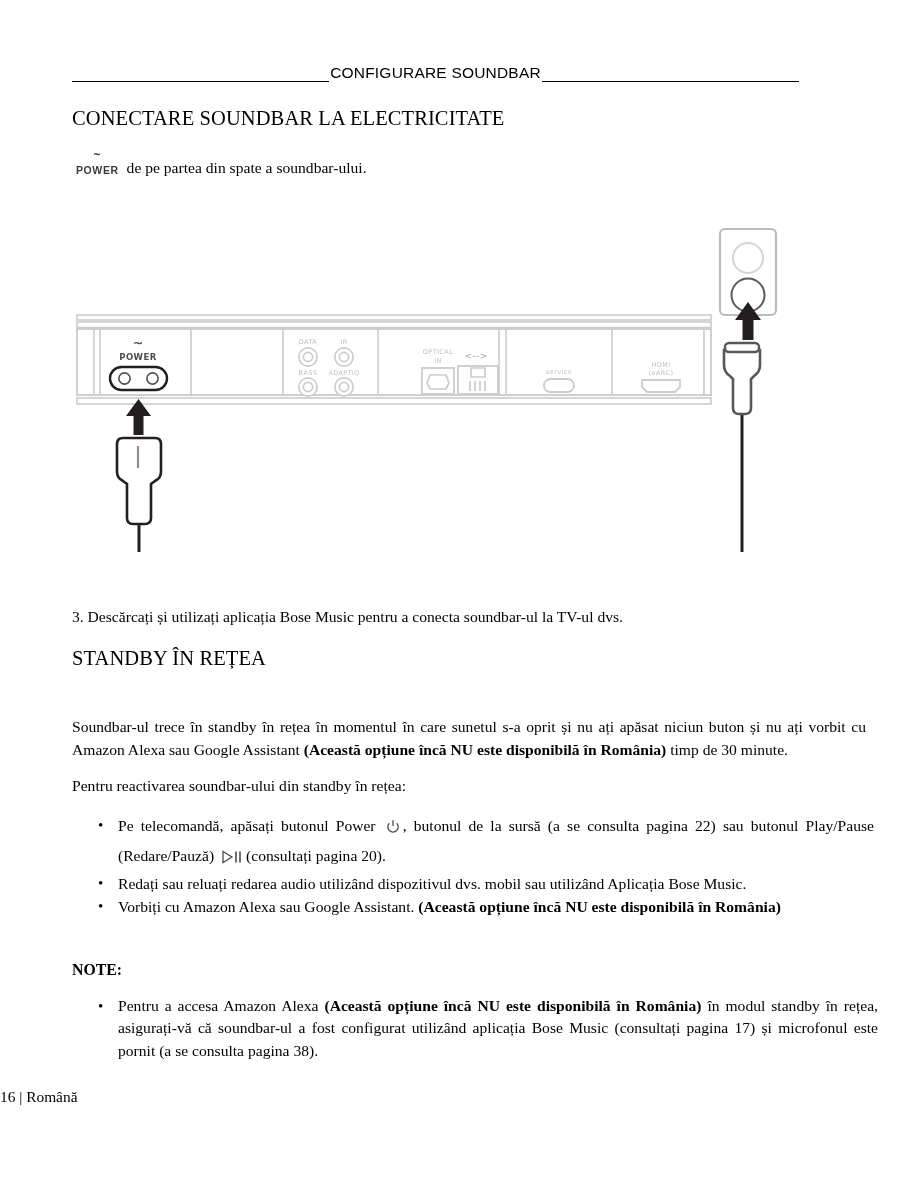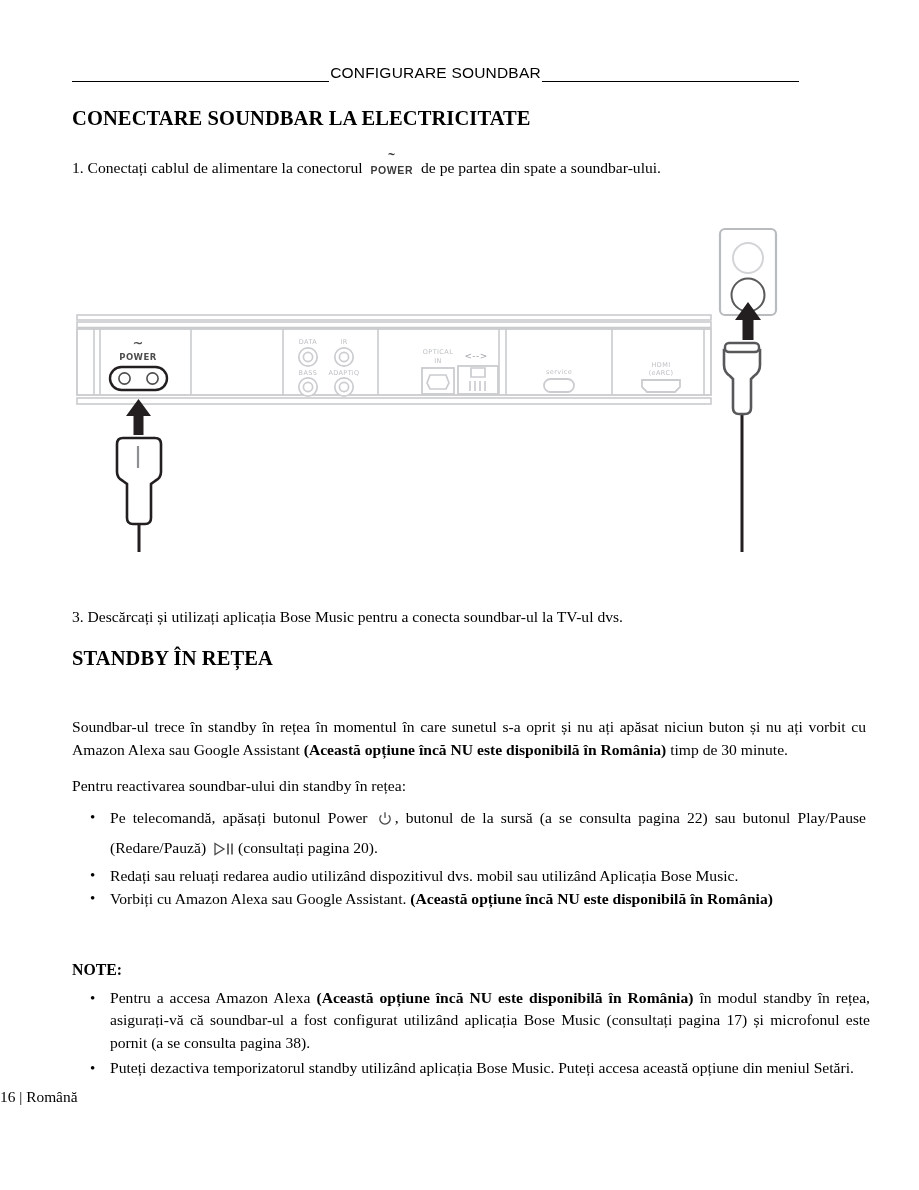--- a/index.html
+++ b/index.html
@@ -47,21 +47,21 @@
     font-size: 15.5px;
     letter-spacing: 0.2px;
     padding: 0 1px;
   }
 
   
   h1.sec {
     position: absolute;
     left: 72px;
     font-size: 20.5px;
-    font-weight: bold;
+    font-weight: normal;
     margin: 0;
     letter-spacing: 0.1px;
     font-family: "Liberation Serif", "DejaVu Serif", serif;
   }
   #h-conectare { top: 107px; }
   #h-standby   { top: 647px; }
 
   
   p.para {
     position: absolute;
@@ -103,21 +103,21 @@
   }
   .ic-inline {
     display: inline-block;
     vertical-align: -3px;
     margin: 0 3px;
   }
 
   
   ul.bul {
     position: absolute;
-    margin: 4px;
+    margin: 12px;
     padding: 0;
     list-style: none;
     font-size: 15.6px;
     line-height: 23px;
   }
   ul.bul > li {
     position: relative;
     padding-left: 34px;
     text-align: justify;
     text-justify: inter-word;
@@ -170,21 +170,20 @@
 
   <div class="header">
     <span class="rule"></span>
     <span class="htitle">CONFIGURARE SOUNDBAR</span>
     <span class="rule"></span>
   </div>
 
   <h1 class="sec" id="h-conectare">CONECTARE SOUNDBAR LA ELECTRICITATE</h1>
 
   <p class="para" id="p-step1">
-    <span>1. Conectați cablul de alimentare la conectorul</span>
     <span class="ic-power-label">
       <span class="tilde">~</span>
       <span>POWER</span>
     </span>
     <span>de pe partea din spate a soundbar-ului.</span>
   </p>
 
 
   <div class="figure">
     <svg width="790" height="330" viewBox="0 0 790 330" xmlns="http://www.w3.org/2000/svg">
@@ -357,18 +356,17 @@
       <span>Vorbiți cu Amazon Alexa sau Google Assistant. </span><b>(Această opțiune încă NU este disponibilă în România)</b>
     </li>
   </ul>
 
   <h2 class="notes">NOTE:</h2>
 
   <ul class="bul" id="list-notes">
     <li>
       <span>Pentru a accesa Amazon Alexa </span><b>(Această opțiune încă NU este disponibilă în România)</b><span> în modul standby în rețea, asigurați-vă că soundbar-ul a fost configurat utilizând aplicația Bose Music (consultați pagina 17) și microfonul este pornit (a se consulta pagina 38).</span>
     </li>
-    <li>Puteți dezactiva temporizatorul standby utilizând aplicația Bose Music. Puteți accesa această opțiune din meniul Setări.</li>
   </ul>
 
   <div class="footer">16 | Română</div>
 
 </div>
 
 </body></html>

